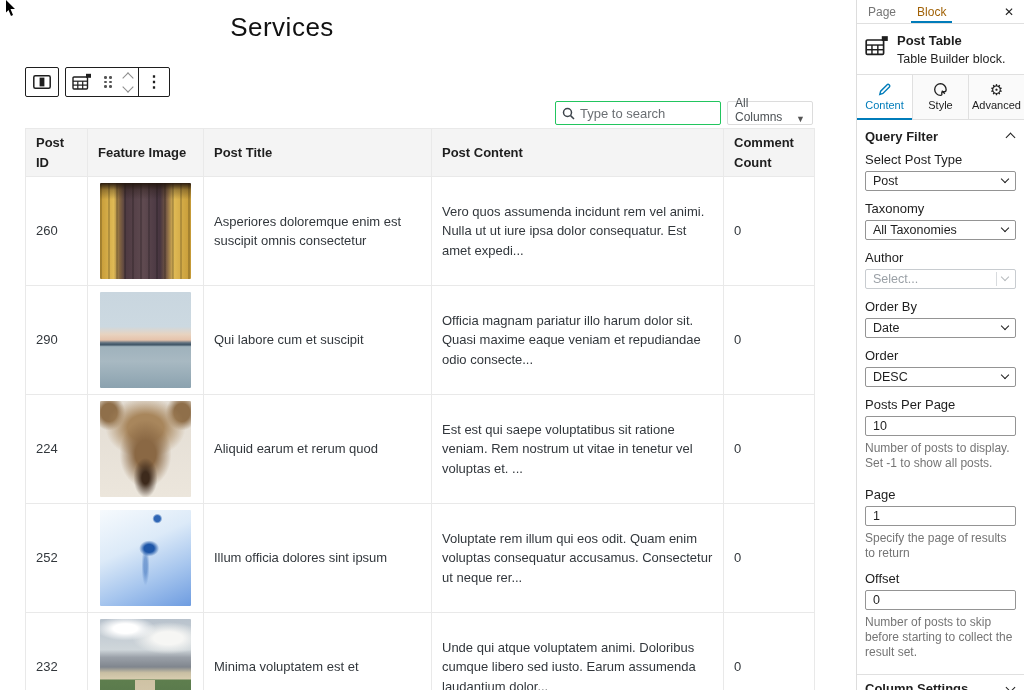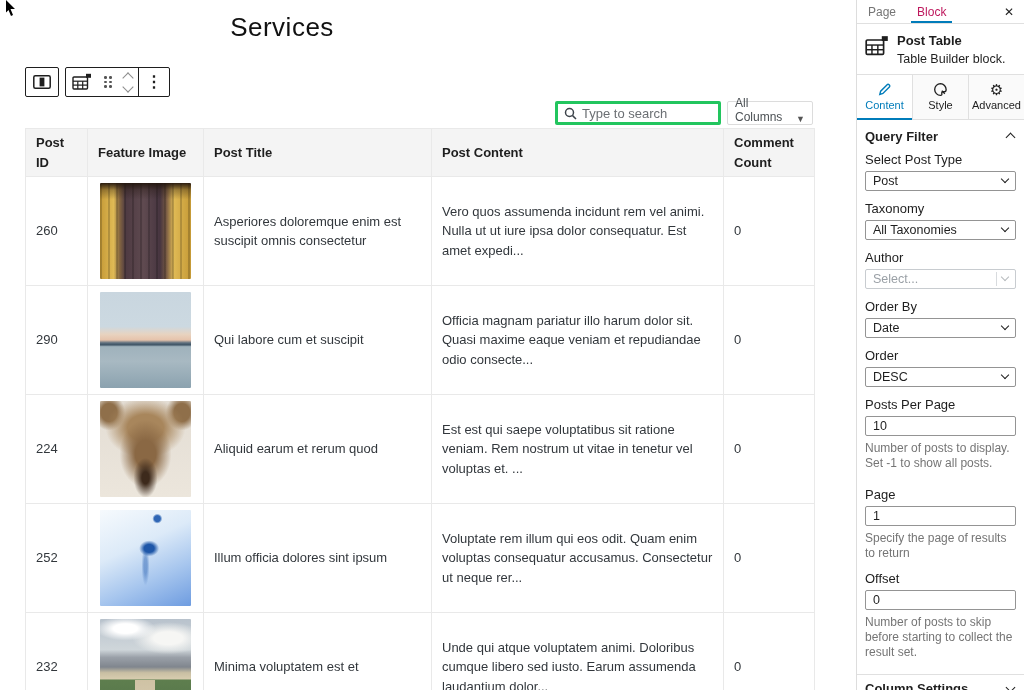--- a/index.html
+++ b/index.html
@@ -23,21 +23,21 @@
   .drag-dots { display:grid; grid-template-columns:3px 3px; grid-gap:2px; }
   .drag-dots i { width:2.5px; height:2.5px; border-radius:50%; background:#555; }
   .movers { display:flex; flex-direction:column; gap:1px; }
   .chev { width:8px; height:8px; border:solid #8c8c8c; border-width:0 1.6px 1.6px 0; }
   .chev.up { transform:rotate(-135deg); margin-top:3px; }
   .chev.down { transform:rotate(45deg); margin-bottom:3px; }
   .ellipsis { font-size:16px; font-weight:bold; color:#1e1e1e; letter-spacing:0; line-height:1; }
 
   
   .search-wrap { position:absolute; left:555px; top:101px; width:166px; height:24px;
-                 border:3px solid #22c55e; border-radius:2px; display:flex; align-items:center;
+                 border:1px solid #22c55e; border-radius:2px; display:flex; align-items:center;
                  padding:0 6px; background:#fff; }
   .search-wrap input { border:none; outline:none; flex:1; font-size:13px; margin-left:5px;
                        font-family:"Liberation Sans",sans-serif; color:#1e1e1e; min-width:0; }
   .search-wrap input::placeholder { color:#6b6f73; }
   .col-filter { position:absolute; left:727px; top:101px; width:86px; height:24px;
                 border:1px solid #dcdcdc; border-radius:2px; background:#fff; display:flex;
                 align-items:flex-end; justify-content:space-between; padding:0 7px;
                 font-size:12px; color:#4b5054; cursor:pointer; }
   .col-filter .arrow { font-size:9px; color:#555; }
 
@@ -75,21 +75,21 @@
       linear-gradient(0deg,#d8ccb2,#cfc2a4) no-repeat 50% 100% / 22% 36%,
       linear-gradient(180deg,#b8c2cc 0%,#cfd6da 32%,#9aa0a8 40%,#80868e 50%,#c9bfa3 56%,#d6cbae 62%,#5e7e4e 64%,#53734a 100%); }
 
   
   .sidebar { position:absolute; left:856px; top:0; width:168px; height:690px; background:#fff;
              border-left:1px solid #dddddd; font-size:13px; }
   .sb-toptabs { height:24px; border-bottom:1px solid #e0e0e0; display:flex; align-items:stretch;
                 padding-left:9px; }
   .sb-toptab { display:flex; align-items:center; font-size:12px; padding:0 2px; margin-right:17px;
                color:#757575; cursor:pointer; position:relative; }
-  .sb-toptab.active { color:#be185d; }
+  .sb-toptab.active { color:#a16207; }
   .sb-toptab.active::after { content:""; position:absolute; left:-4px; right:-4px; bottom:0;
                height:2px; background:var(--accent); }
   .sb-close { margin-left:auto; margin-right:6px; display:flex; align-items:center;
               font-size:12px; color:#1e1e1e; cursor:pointer; padding:0 4px; }
 
   .block-card { display:flex; gap:8px; padding:9px 8px 8px 8px; border-bottom:1px solid #e0e0e0; }
   .block-card .bc-title { font-size:13px; font-weight:600; line-height:1.3; }
   .block-card .bc-desc { font-size:12.5px; color:#1e1e1e; margin-top:2px; }
 
   .sb-tabs { display:flex; height:45px; border-bottom:1px solid #e0e0e0; }

